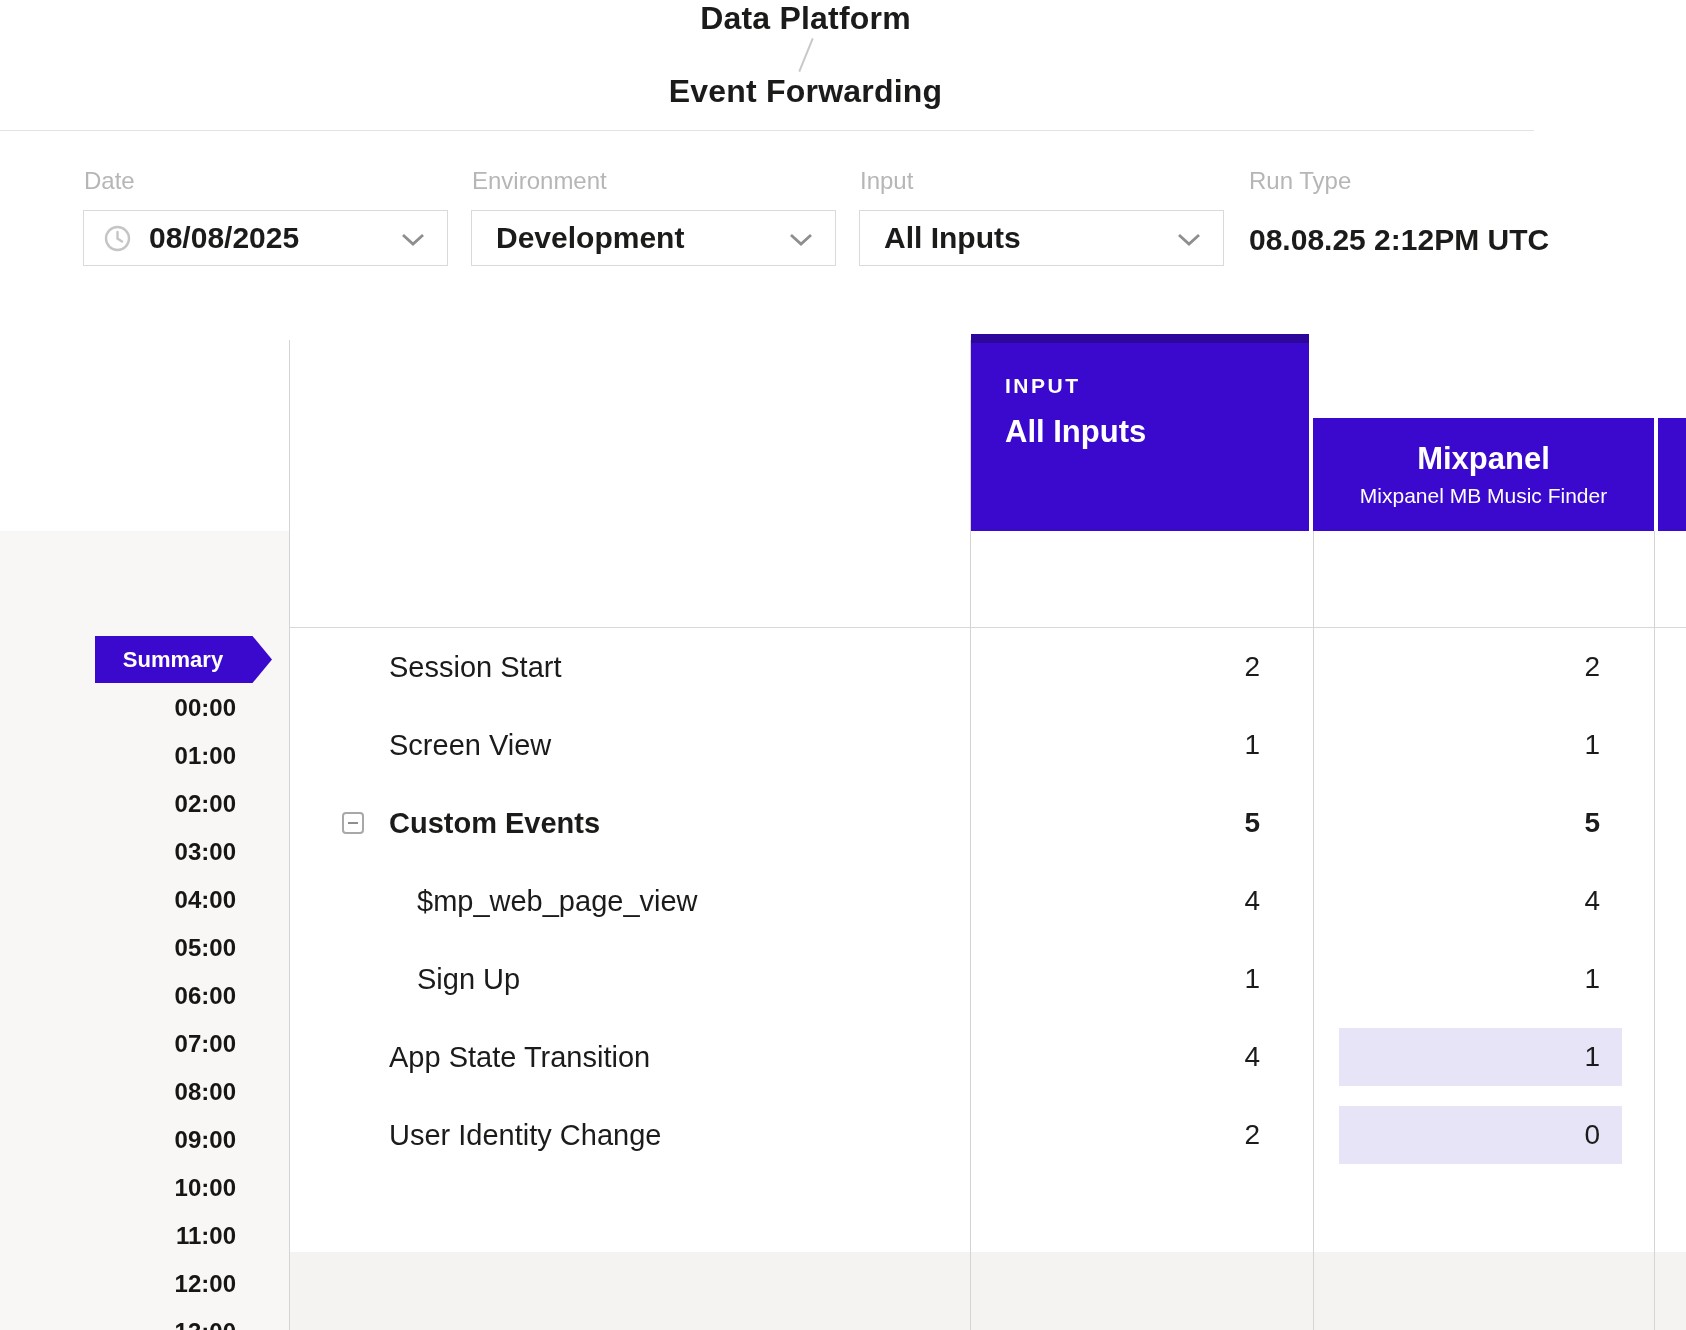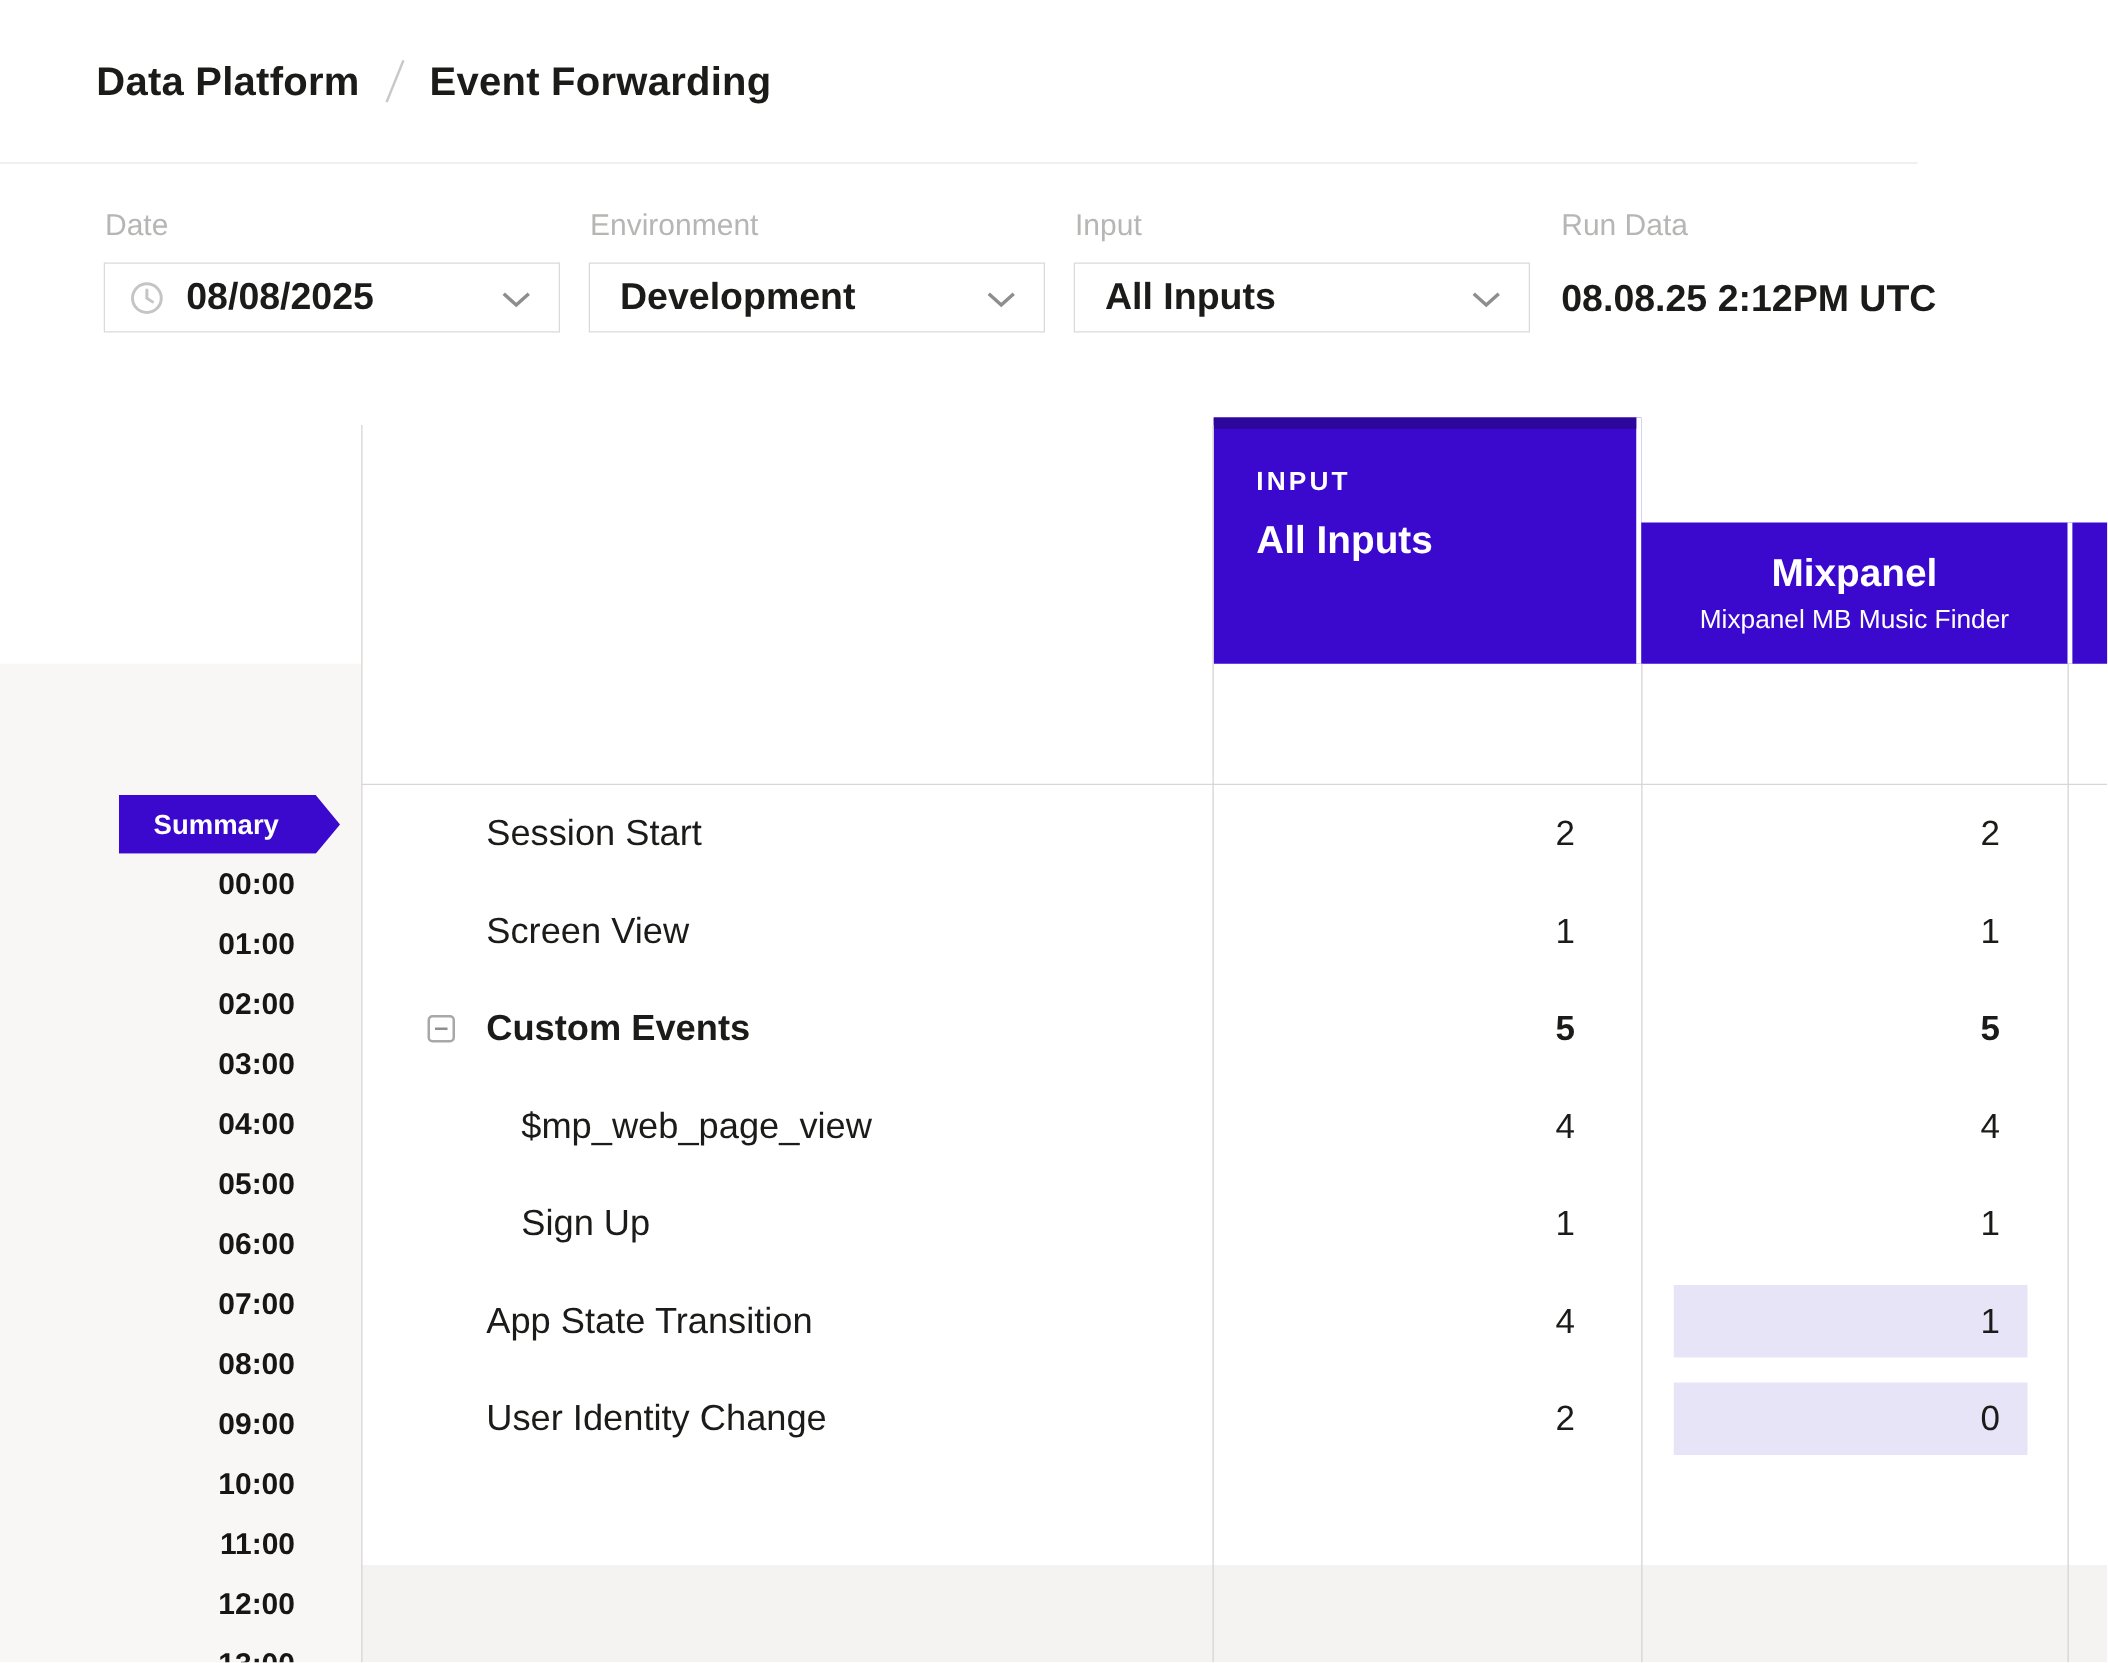--- a/index.html
+++ b/index.html
@@ -2,21 +2,21 @@
 <html><head>
 <meta charset="utf-8">
 <style>
   * { margin:0; padding:0; box-sizing:border-box; }
   body { background:#fff; }
   .page { position:relative; width:1686px; height:1330px; background:#fff; overflow:hidden;
           font-family:"Liberation Sans", sans-serif; color:#1b1b19; }
 
   
   .topbar { position:absolute; left:0; top:0; width:1534px; height:131px; background:#fff;
-            border-bottom:1px solid #e5e4e2; display:flex; align-items:center; padding-left:77px; }
+            border-bottom:1px solid #e5e4e2; display:flex; align-items:center; padding-left:77px;flex-direction:column; }
   .crumb { font-size:32px; font-weight:600; letter-spacing:.2px; }
   .crumb-sep { width:2px; height:36px; background:#c9c8c6; transform:rotate(22deg); margin:0 27px; }
 
   
   .filters { position:absolute; left:0; top:131px; width:1686px; height:209px; background:#fff; }
   .f-label { position:absolute; top:36px; font-size:24px; color:#b7b6b4; }
   .f-box { position:absolute; top:79px; height:56px; width:365px; background:#fff;
            border:1px solid #dbdad8; display:flex; align-items:center; cursor:pointer; }
   .f-value { font-size:30px; font-weight:700; }
   .f-chev { position:absolute; right:22px; top:22px; }
@@ -129,21 +129,21 @@
     <div class="f-label" style="left:860px">Input</div>
     <div class="f-box" style="left:859px">
       <span class="f-value" style="margin-left:24px">All Inputs</span>
       <span class="f-chev">
         <svg width="24" height="14" viewBox="0 0 24 14">
             <polyline points="2,2 12,11 22,2" fill="none" stroke="#8f8e8c" stroke-width="2.8"></polyline>
           </svg>
       </span>
     </div>
 
-    <div class="f-label" style="left:1249px">Run Data</div>
+    <div class="f-label" style="left:1249px">Run Type</div>
     <div class="run-value">08.08.25 2:12PM UTC</div>
   </section>
 
 
   <div class="input-block">
     <div class="dark-strip"></div>
     <div class="grp-label">INPUT</div>
     <div class="sel-name">All Inputs</div>
   </div>
 

